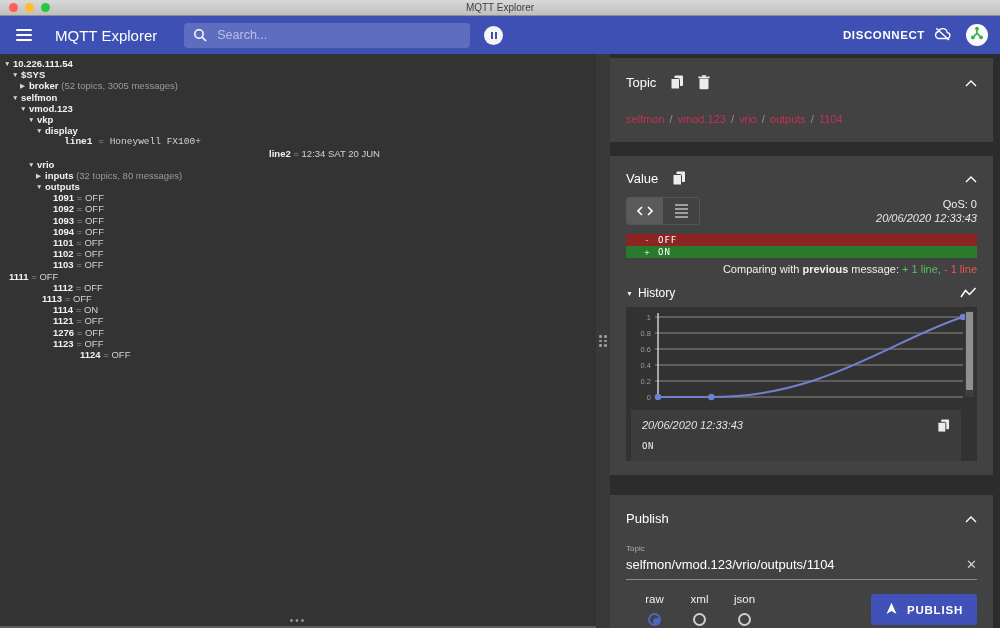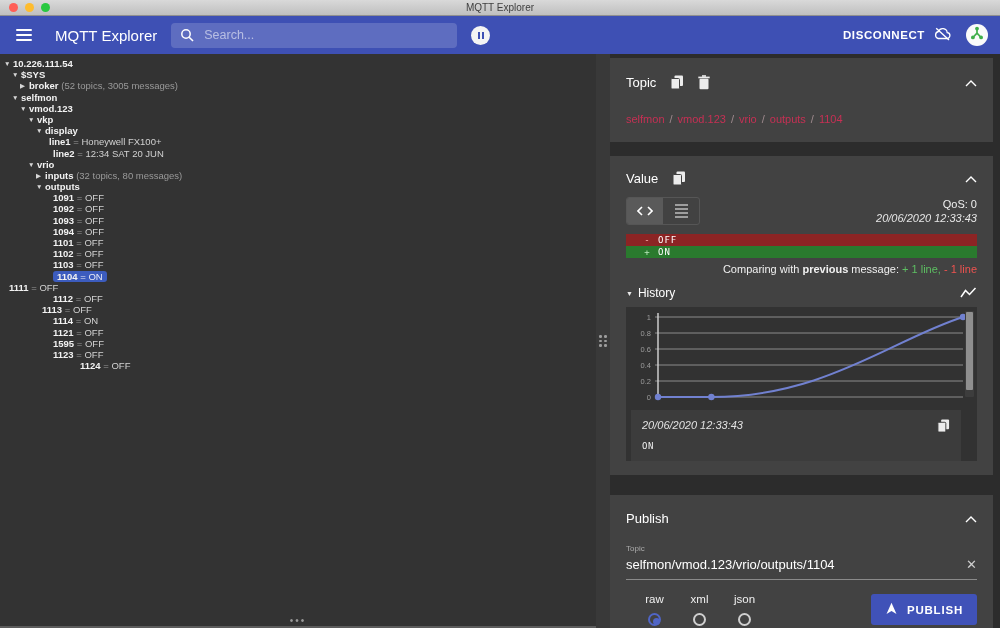--- a/index.html
+++ b/index.html
@@ -14,21 +14,21 @@
     border-bottom:1px solid #8f8f8f; display:flex; align-items:center; }
   .lights { display:flex; gap:7px; margin-left:9px; z-index:2; }
   .light { width:9px; height:9px; border-radius:50%; }
   .light.red{ background:#ff5f57; } .light.yellow{ background:#febc2e; } .light.green{ background:#28c840; }
   .titlebar-title { position:absolute; left:0; right:0; text-align:center; font-size:10px; color:#404040; }
   
   .appbar { height:38px; background:#3e50b4; display:flex; align-items:center; }
   .menu-btn { margin-left:16px; display:flex; flex-direction:column; gap:3px; cursor:pointer; }
   .menu-btn i { display:block; width:16px; height:2px; background:#fff; border-radius:1px; }
   .app-title { color:#fff; font-size:15px; margin-left:23px; white-space:nowrap; }
-  .searchbox { display:flex; align-items:center; gap:8px; margin-left:14px; width:286px; height:25px;
+  .searchbox { display:flex; align-items:center; gap:8px; margin-left:27px; width:286px; height:25px;
     background:rgba(255,255,255,.17); border-radius:4px; padding:0 9px; }
   .search-input { background:transparent; border:none; outline:none; color:#fff; font-size:12.5px; width:100%; font-family:inherit; }
   .search-input::placeholder { color:rgba(255,255,255,.55); }
   .pause-btn { width:19px; height:19px; border-radius:50%; background:#f4f4f4; margin-left:14px;
     display:flex; align-items:center; justify-content:center; gap:2px; cursor:pointer; flex:none; }
   .pause-btn i { display:block; width:2px; height:7px; background:#3e50b4; }
   .disconnect-btn { margin-left:auto; display:flex; align-items:center; gap:9px; color:#fff;
     font-size:11.5px; font-weight:bold; letter-spacing:.6px; cursor:pointer; white-space:nowrap; }
   .conn-btn { width:22px; height:22px; border-radius:50%; background:#fafafa; margin:0 12px 0 15px;
     display:flex; align-items:center; justify-content:center; cursor:pointer; flex:none; }
@@ -167,39 +167,38 @@
 
   <div class="left-panel">
     <div id="tree">
         <div class="tree-row" style="padding-left: 4px;"><span class="expander">▼</span><span><span class="name">10.226.111.54</span></span></div>
         <div class="tree-row" style="padding-left: 12px;"><span class="expander">▼</span><span><span class="name">$SYS</span></span></div>
         <div class="tree-row" style="padding-left: 20px;"><span class="expander">▶</span><span><span class="name">broker</span><span class="meta"> (52 topics, 3005 messages)</span></span></div>
         <div class="tree-row" style="padding-left: 12px;"><span class="expander">▼</span><span><span class="name">selfmon</span></span></div>
         <div class="tree-row" style="padding-left: 20px;"><span class="expander">▼</span><span><span class="name">vmod.123</span></span></div>
         <div class="tree-row" style="padding-left: 28px;"><span class="expander">▼</span><span><span class="name">vkp</span></span></div>
         <div class="tree-row" style="padding-left: 36px;"><span class="expander">▼</span><span><span class="name">display</span></span></div>
-        <div class="tree-row" style="padding-left: 40px;"><span class="expander"></span><span><span class="name">line1</span><span class="eq"> = </span><span class="val">Honeywell FX100+</span></span></div>
-        <div class="tree-row" style="padding-left: 44px;"><span class="expander"></span><span><span class="name">line2</span><span class="eq"> = </span><span class="val">12:34 SAT 20 JUN</span></span></div>
+        <div class="tree-row" style="padding-left: 55px; font-family: Liberation Mono, monospace;"><span class="expander"></span><span><span class="name">line1</span><span class="eq"> = </span><span class="val">Honeywell FX100+</span></span></div>
+        <div class="tree-row" style="padding-left: 44px; text-align: center;"><span class="expander"></span><span><span class="name">line2</span><span class="eq"> = </span><span class="val">12:34 SAT 20 JUN</span></span></div>
         <div class="tree-row" style="padding-left: 28px;"><span class="expander">▼</span><span><span class="name">vrio</span></span></div>
         <div class="tree-row" style="padding-left: 36px;"><span class="expander">▶</span><span><span class="name">inputs</span><span class="meta"> (32 topics, 80 messages)</span></span></div>
         <div class="tree-row" style="padding-left: 36px;"><span class="expander">▼</span><span><span class="name">outputs</span></span></div>
         <div class="tree-row" style="padding-left: 44px;"><span class="expander"></span><span><span class="name">1091</span><span class="eq"> = </span><span class="val">OFF</span></span></div>
         <div class="tree-row" style="padding-left: 44px;"><span class="expander"></span><span><span class="name">1092</span><span class="eq"> = </span><span class="val">OFF</span></span></div>
         <div class="tree-row" style="padding-left: 44px;"><span class="expander"></span><span><span class="name">1093</span><span class="eq"> = </span><span class="val">OFF</span></span></div>
         <div class="tree-row" style="padding-left: 44px;"><span class="expander"></span><span><span class="name">1094</span><span class="eq"> = </span><span class="val">OFF</span></span></div>
         <div class="tree-row" style="padding-left: 44px;"><span class="expander"></span><span><span class="name">1101</span><span class="eq"> = </span><span class="val">OFF</span></span></div>
         <div class="tree-row" style="padding-left: 44px;"><span class="expander"></span><span><span class="name">1102</span><span class="eq"> = </span><span class="val">OFF</span></span></div>
         <div class="tree-row" style="padding-left: 44px;"><span class="expander"></span><span><span class="name">1103</span><span class="eq"> = </span><span class="val">OFF</span></span></div>
-        <div class="tree-row" style="padding-left: 44px;"><span class="expander"></span><span class="pill"><span class="name">1104</span><span class="eq"> = </span><span class="val">ON</span></span></div>
         <div class="tree-row" style=""><span class="expander"></span><span><span class="name">1111</span><span class="eq"> = </span><span class="val">OFF</span></span></div>
         <div class="tree-row" style="padding-left: 44px;"><span class="expander"></span><span><span class="name">1112</span><span class="eq"> = </span><span class="val">OFF</span></span></div>
         <div class="tree-row" style="padding-left: 33px;"><span class="expander"></span><span><span class="name">1113</span><span class="eq"> = </span><span class="val">OFF</span></span></div>
         <div class="tree-row" style="padding-left: 44px;"><span class="expander"></span><span><span class="name">1114</span><span class="eq"> = </span><span class="val">ON</span></span></div>
         <div class="tree-row" style="padding-left: 44px;"><span class="expander"></span><span><span class="name">1121</span><span class="eq"> = </span><span class="val">OFF</span></span></div>
-        <div class="tree-row" style="padding-left: 44px;"><span class="expander"></span><span><span class="name">1595</span><span class="eq"> = </span><span class="val">OFF</span></span></div>
+        <div class="tree-row" style="padding-left: 44px;"><span class="expander"></span><span><span class="name">1276</span><span class="eq"> = </span><span class="val">OFF</span></span></div>
         <div class="tree-row" style="padding-left: 44px;"><span class="expander"></span><span><span class="name">1123</span><span class="eq"> = </span><span class="val">OFF</span></span></div>
         <div class="tree-row" style="padding-left: 44px; margin-left: 27px;"><span class="expander"></span><span><span class="name">1124</span><span class="eq"> = </span><span class="val">OFF</span></span></div>
       </div>
     <div class="left-dots">•••</div>
     <div class="left-divider"></div>
   </div>
 
   <div class="divider-col">
     <div class="grip">
         <i></i>

